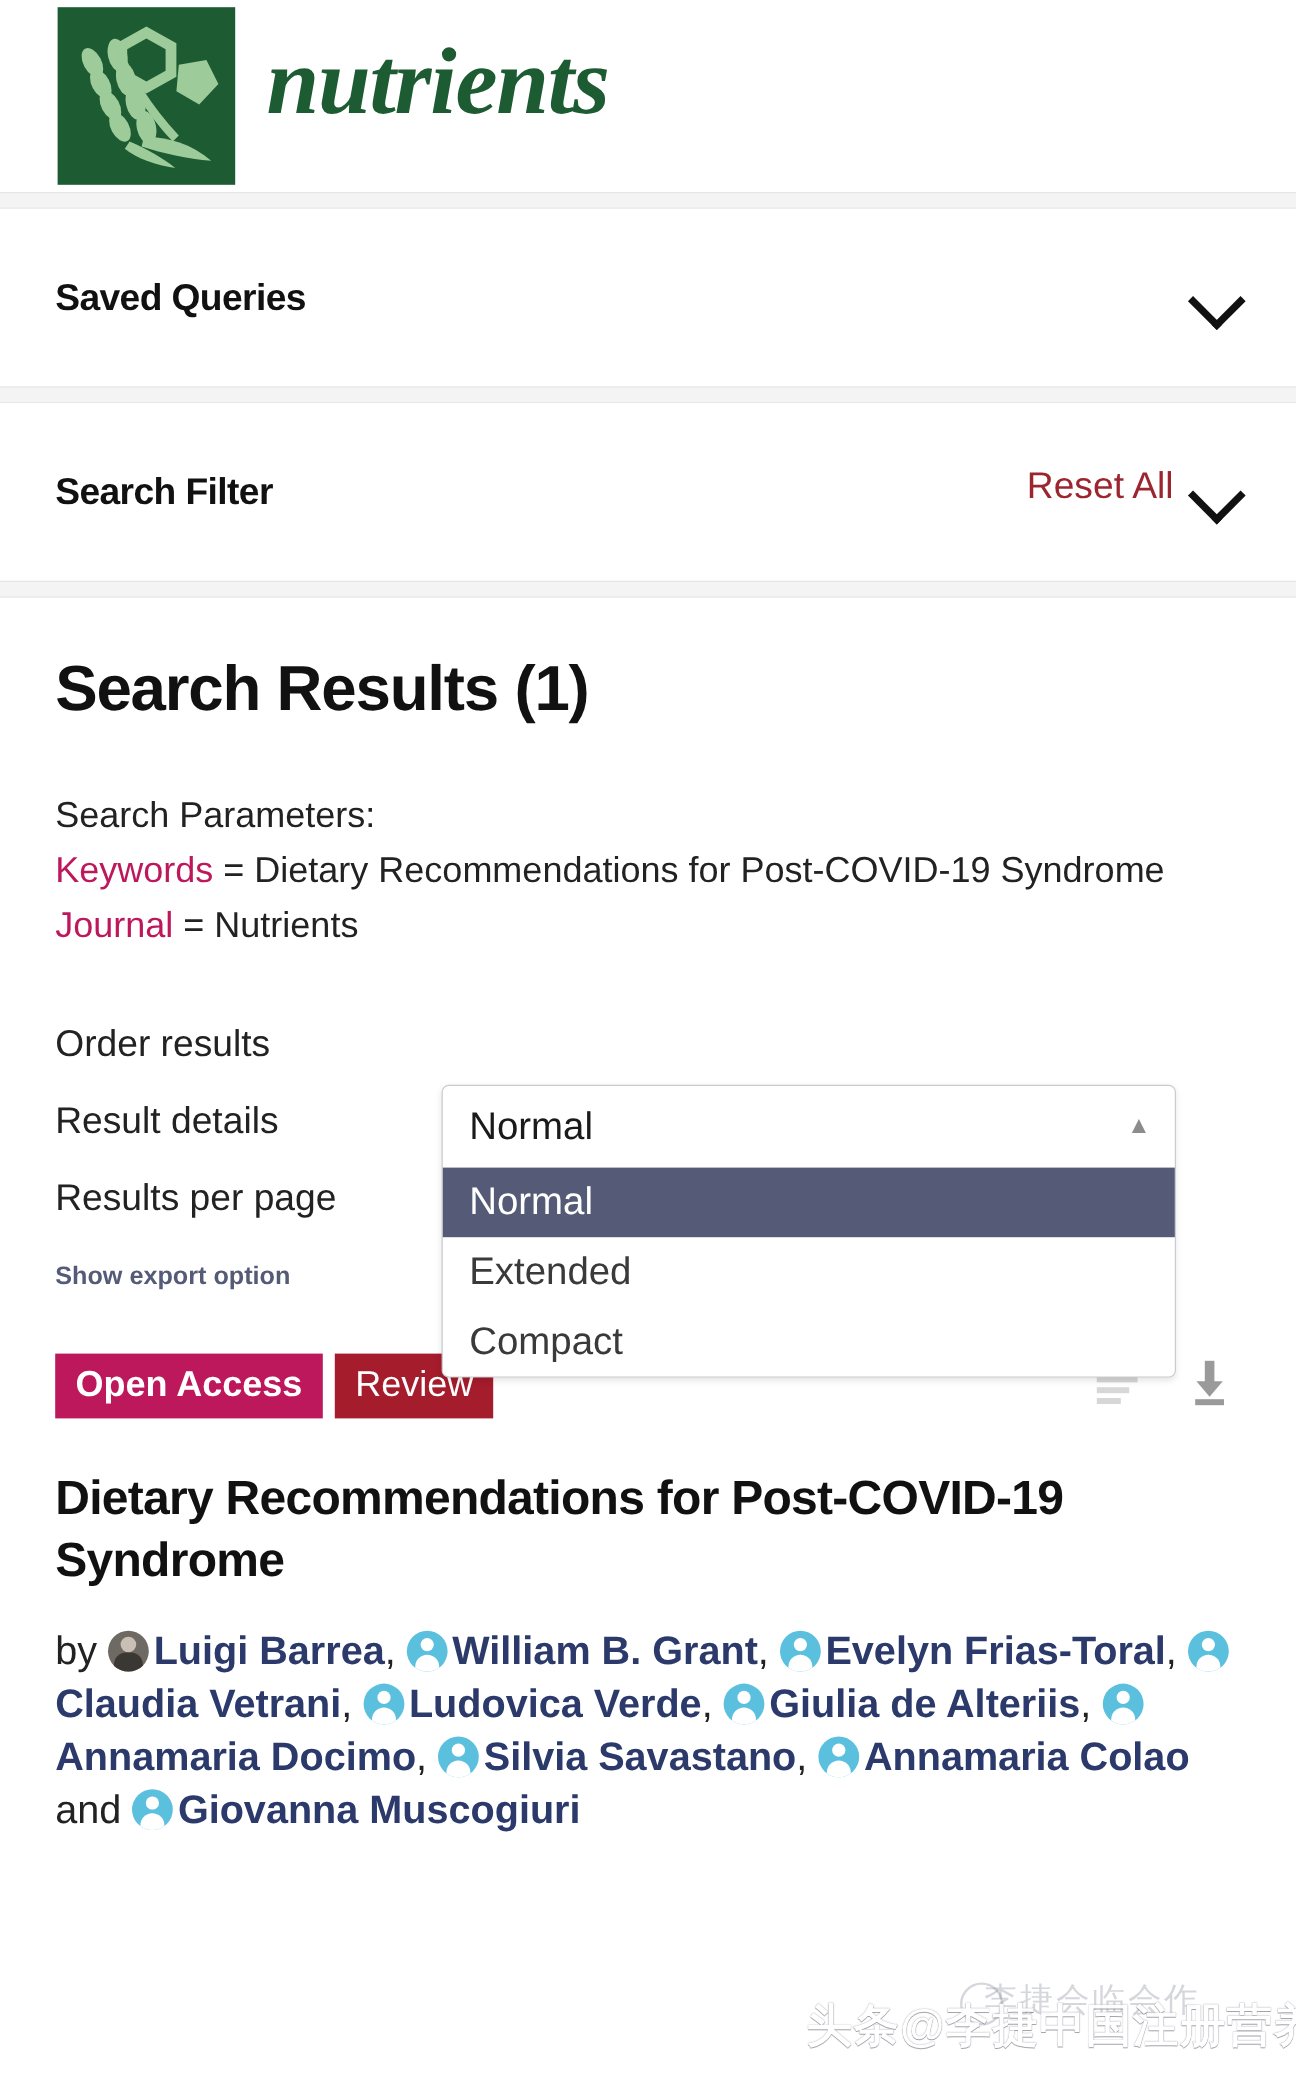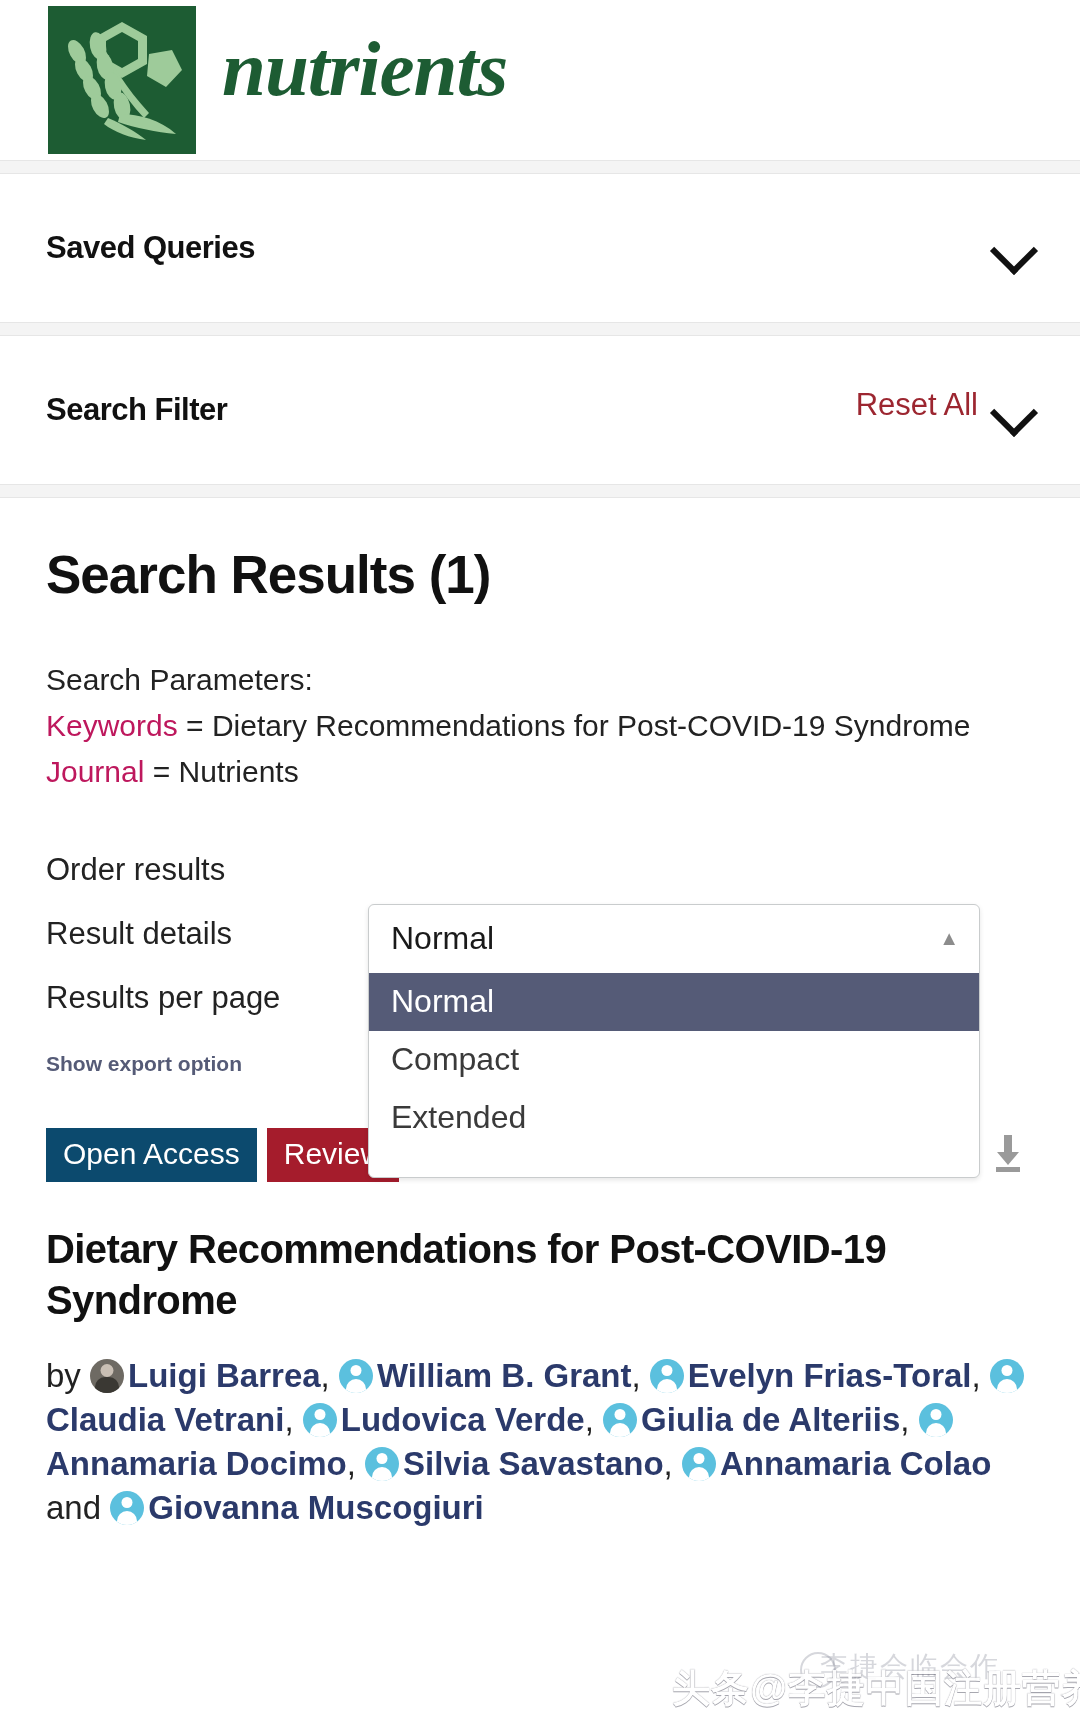--- a/index.html
+++ b/index.html
@@ -135,21 +135,20 @@
   .dropdown-open {
     position: absolute;
     left: 322px;
     top: 66px;
     width: 612px;
     border: 1px solid #c9cccd;
     border-radius: 6px;
     background: #fff;
     box-shadow: 0 2px 5px rgba(0,0,0,.10);
     z-index: 20;
-    padding-bottom: 30px;
   }
   .dd-current {
     height: 68px;
     display: flex;
     align-items: center;
     padding: 0 20px 0 22px;
     font-size: 32px;
     color: #1a1a1a;
   }
   .dd-current .caret-up {
@@ -170,21 +169,21 @@
   
   .article { padding: 0 46px; margin-top: 52px; position: relative; }
   .badge-row { display: flex; align-items: center; }
   .badge {
     color: #fff;
     font-size: 30px;
     padding: 11px 17px 13px 17px;
     line-height: 1;
     display: inline-block;
   }
-  .badge.oa { background: #0c4a6e; margin-right: 10px; }
+  .badge.oa { background: #be185d; margin-right: 10px; font-weight: bold; }
   .badge.rev { background: #a51c2c; }
   .card-icons { margin-left: auto; display: flex; align-items: center; gap: 34px; padding-right: 6px; }
 
   .art-title {
     font-size: 40px;
     font-weight: 700;
     color: #111;
     line-height: 1.28;
     letter-spacing: -0.6px;
     margin-top: 42px;
@@ -346,22 +345,22 @@
 
       
 
       
       <div class="dropdown-open">
         <div class="dd-current">
           <span>Normal</span>
           <span class="caret-up">▲</span>
         </div>
         <div class="dd-opt sel">Normal</div>
+        <div class="dd-opt">Extended</div>
         <div class="dd-opt">Compact</div>
-        <div class="dd-opt">Extended</div>
       </div>
     </div>
   </div>
 
   <div class="article">
     <div class="badge-row">
       <span class="badge oa">Open Access</span>
       <span class="badge rev">Review</span>
       <span class="card-icons">
         <span>

